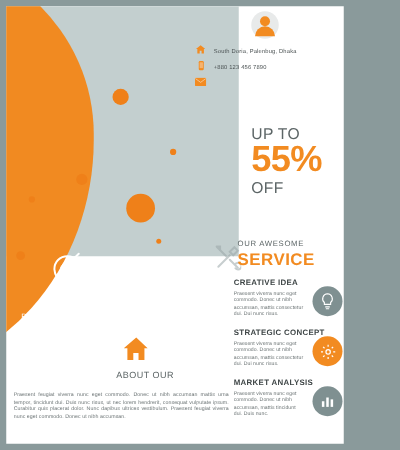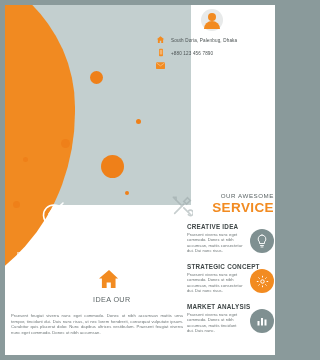--- a/index.html
+++ b/index.html
@@ -97,21 +97,21 @@
   .promo .pct{
     font-size:29px;font-weight:bold;color:#f28b21;line-height:29px;
     letter-spacing:-0.5px;
   }
   .promo .off{
     font-size:12.5px;color:#5c6566;letter-spacing:.3px;line-height:15px;
   }
 
   
   .svc-head{
-    position:absolute;left:185px;top:186px;width:84px;text-align:right;
+    position:absolute;left:185px;top:186px;width:84px;
   }
   .svc-head .sub{
     font-size:6.2px;color:#5c6566;letter-spacing:.55px;line-height:9px;
   }
   .svc-head .ttl{
     font-size:13.5px;font-weight:bold;color:#f28b21;letter-spacing:.4px;line-height:16px;
   }
   .tools-icon{
     position:absolute;left:166px;top:190px;
     width:22px;height:22px;opacity:.55;
@@ -225,20 +225,25 @@
       <span class="ci">
         <svg width="9" height="7" viewBox="0 0 24 18" fill="#f28b21">
             <rect width="24" height="18" rx="2"></rect>
             <path d="M1 2l11 8 11-8" stroke="#fff" stroke-width="2" fill="none" opacity=".5"></path>
           </svg>
       </span>
       <span class="ctext"></span>
     </div>
   </div>
 
+  <div class="promo">
+    <div class="up">UP TO</div>
+    <div class="pct">55%</div>
+    <div class="off">OFF</div>
+  </div>
 
   <div class="tools-icon">
     <svg width="22" height="22" viewBox="0 0 24 24" fill="none" stroke="#9aa7a8" stroke-width="1.8" stroke-linecap="round">
       <path d="M3 3l9 9"></path>
         <path d="M14 14l7 7"></path>
         <path d="M4 20L14 10"></path>
       <path d="M2.5 2.5l3 0 0 3"></path>
         <path d="M19 17.5a3 3 0 1 1 0 4"></path>
       <path d="M18 3l3 3-4 4-3-3z"></path>
     </svg>
@@ -295,18 +300,18 @@
     <div class="l1">POSITIVE ATTITUDE IN</div>
     <div class="l2">BUSINESS</div>
   </div>
 
   <div class="house-icon">
     <svg width="22" height="20" viewBox="0 0 24 22" fill="#f28b21">
       <path d="M12 1 1 10.5h3.2V21h5.2v-6.2h4.6V21h5.2V10.5H22z"></path>
     </svg>
   </div>
   <div class="about">
-    <div class="a1">IDEA OUR</div>
+    <div class="a1">ABOUT OUR</div>
   </div>
 
   <div class="about-body">Praesent feugiat viverra nunc eget commodo. Donec ut nibh accumsan mattis urna tempor, tincidunt dui. Duis nunc risus, ut nec lorem hendrerit, consequat vulputate ipsum. Curabitur quis placerat dolor. Nunc dapibus ultrices vestibulum. Praesent feugiat viverra nunc eget commodo. Donec ut nibh accumsan.</div>
 
 </div>
 
 </body></html>

